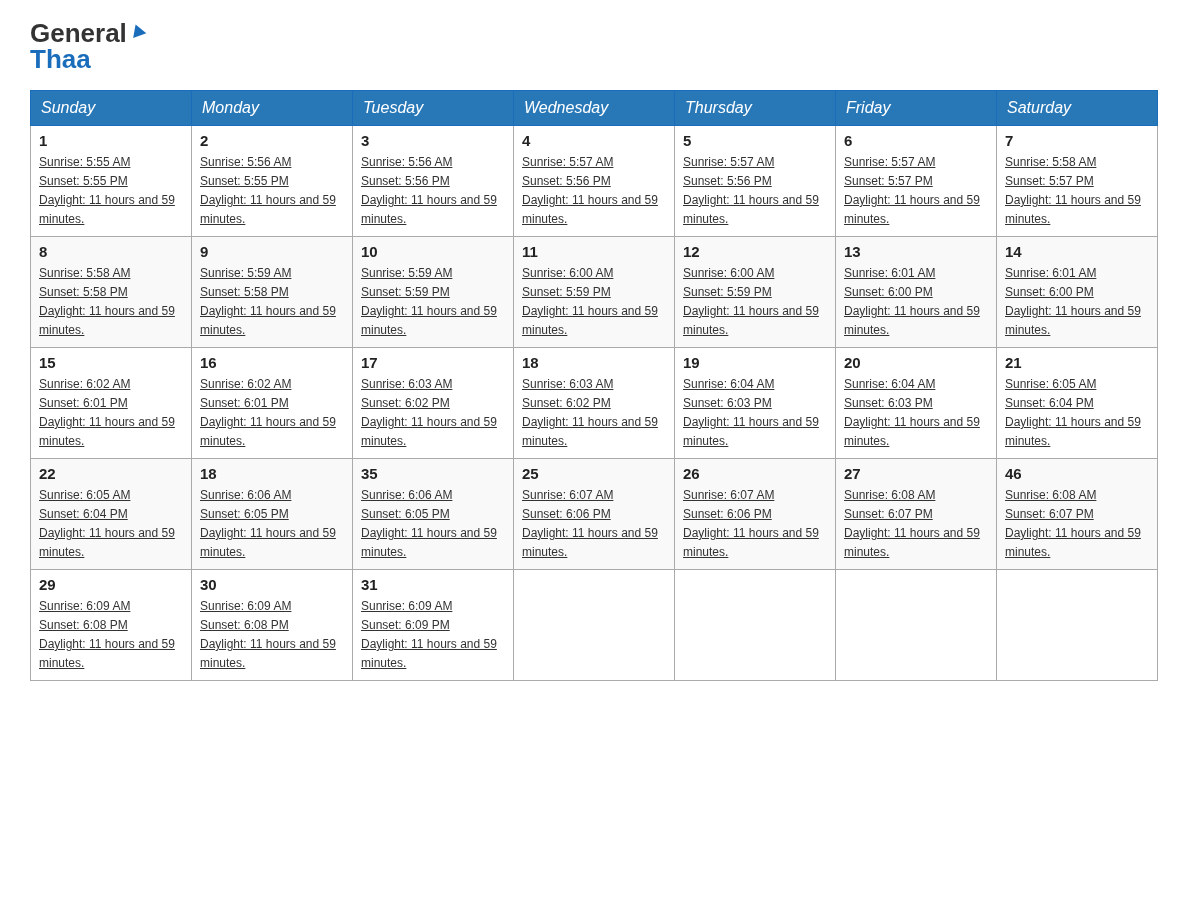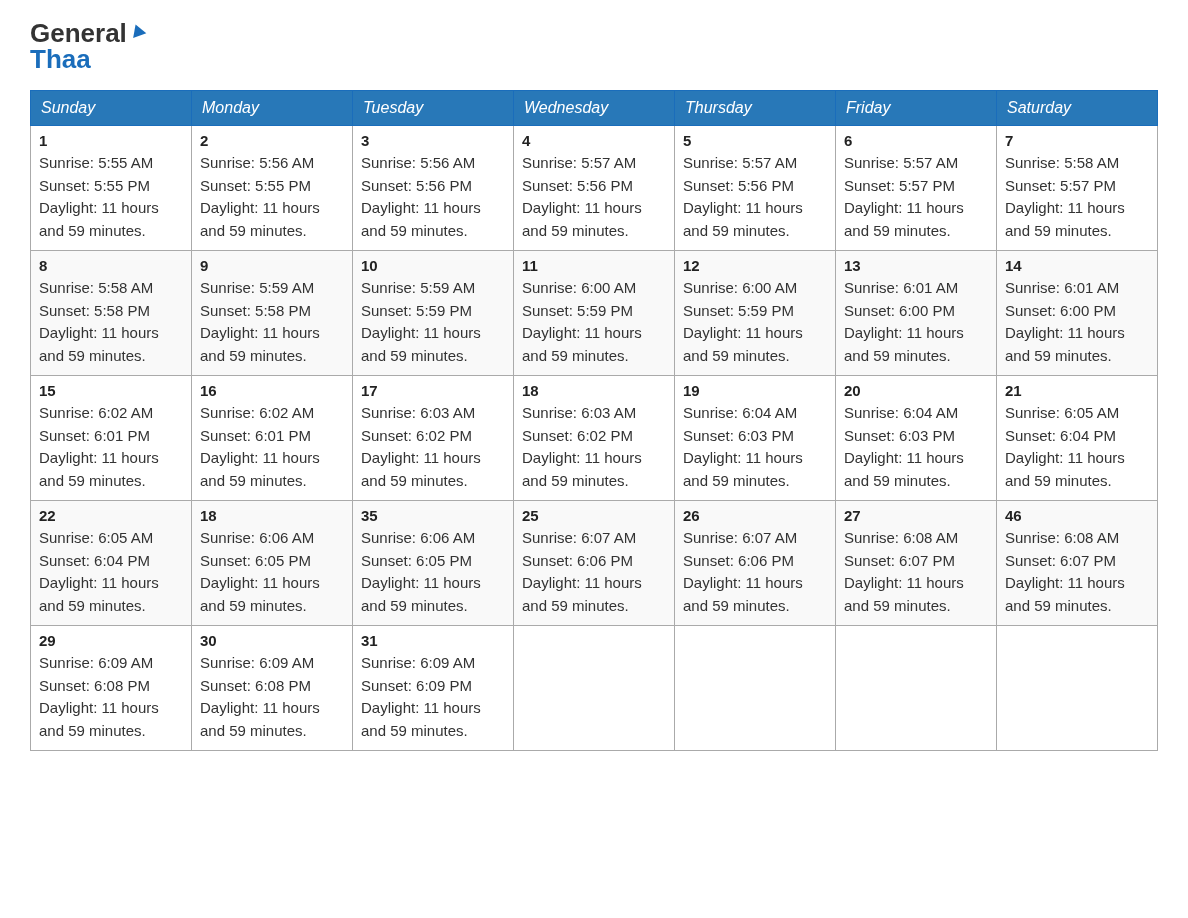--- a/index.html
+++ b/index.html
@@ -70,23 +70,24 @@
       min-height: 100px;
     }
     .day-number {
       font-size: 15px;
       font-weight: bold;
       color: #222;
       display: block;
       margin-bottom: 3px;
     }
     .day-info {
-      font-size: 15px;
+      font-size: 12px;
       color: #333;
       line-height: 1.5;
+      text-decoration: underline;
     }
     .empty-cell {
       background: #fff;
     }
     tr:nth-child(even) td {
       background-color: #f9f9f9;
     }
     tr:nth-child(odd) td {
       background-color: #fff;
     }

